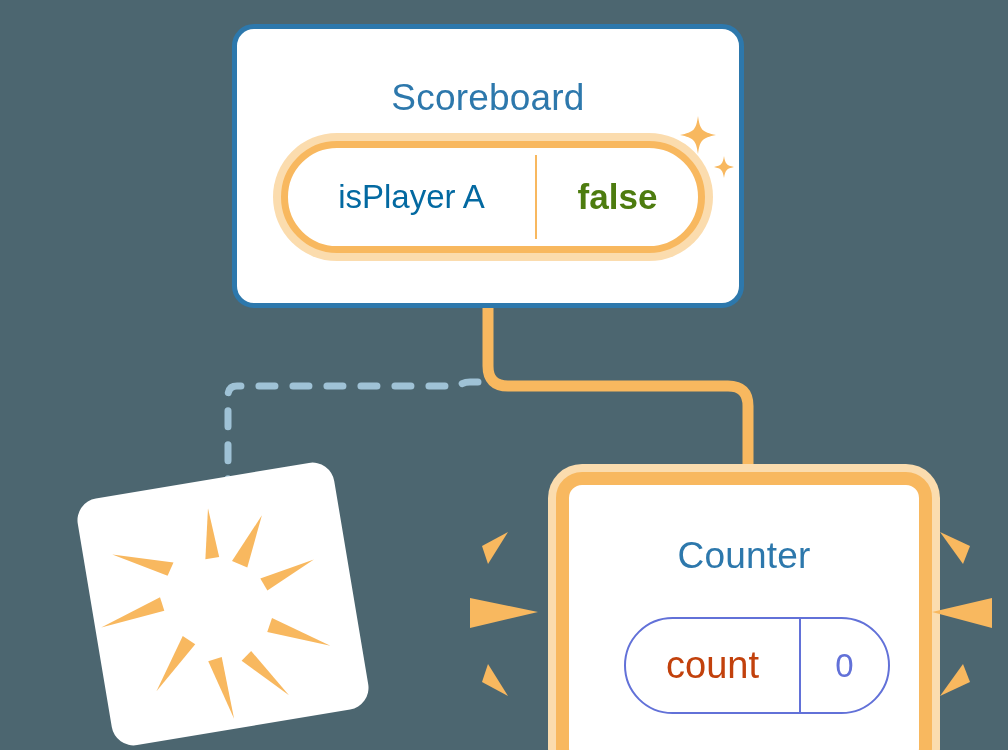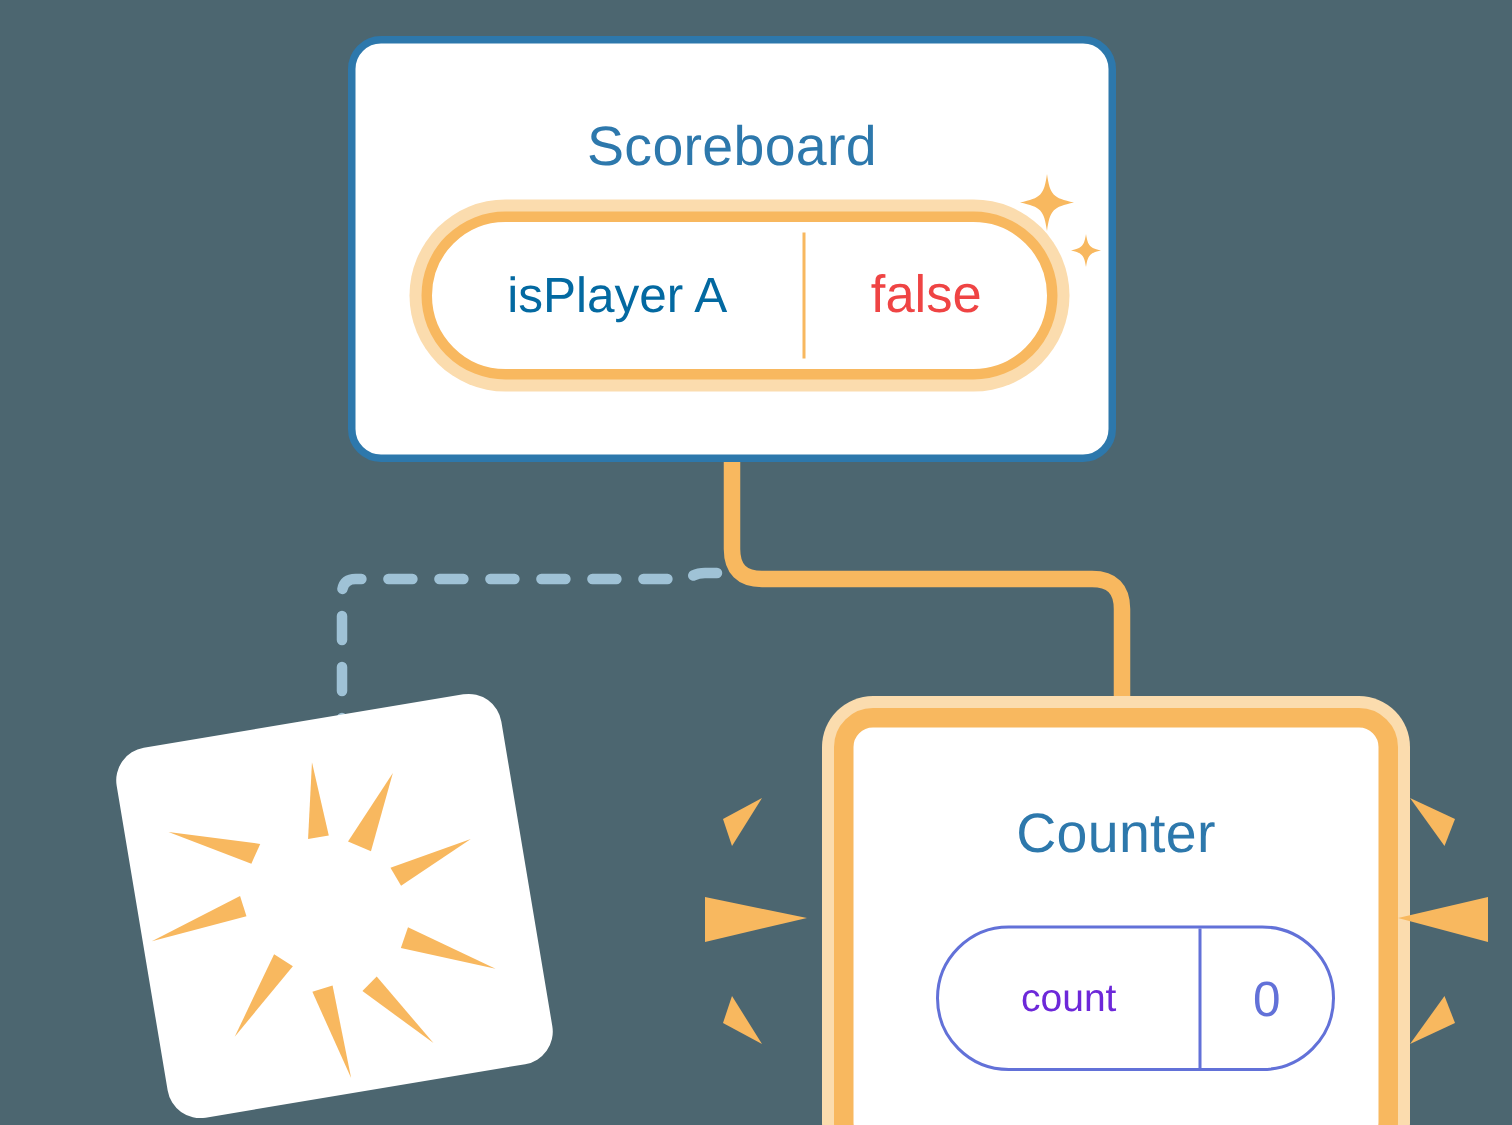--- a/index.html
+++ b/index.html
@@ -90,23 +90,23 @@
     width: 2px;
     background: #f8b85f;
     margin: 7px 0;
     flex: 0 0 2px;
   }
   .pill-sb .pill-val {
     flex: 1 1 auto;
     display: flex;
     align-items: center;
     justify-content: center;
-    color: #ef4444;
+    color: #4d7c0f;
     font-size: 35px;
-    font-weight: 400;
+    font-weight: 700;
   }
 
   
   .sparkles {
     position: absolute;
     left: 672px;
     top: 90px;
     width: 70px;
     height: 80px;
     z-index: 7;
@@ -153,22 +153,22 @@
     border: 2px solid #6271d8;
     border-radius: 999px;
     display: flex;
     align-items: stretch;
   }
   .pill-ct .pill-key {
     flex: 0 0 173px;
     display: flex;
     align-items: center;
     justify-content: center;
-    color: #6d28d9;
-    font-size: 26px;
+    color: #c2410c;
+    font-size: 38px;
   }
   .pill-ct .pill-div {
     flex: 0 0 2px;
     width: 2px;
     background: #6271d8;
   }
   .pill-ct .pill-val {
     flex: 1 1 auto;
     display: flex;
     align-items: center;

